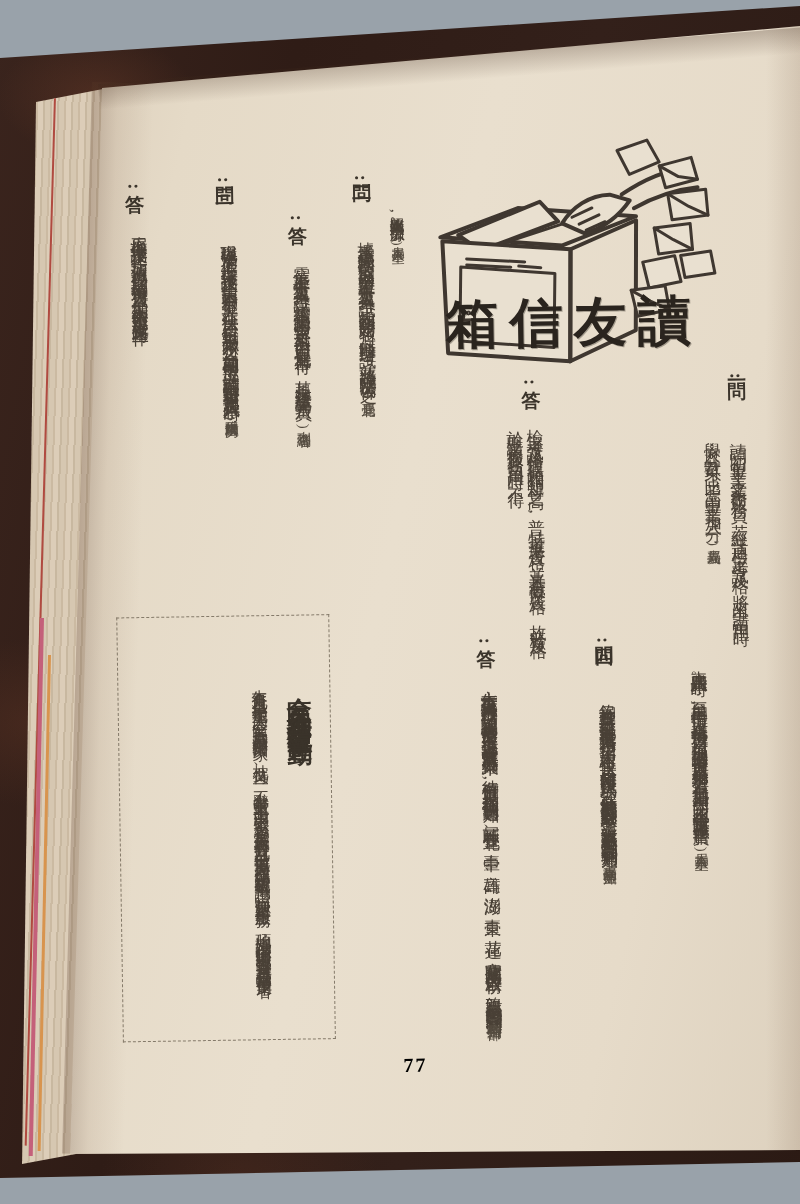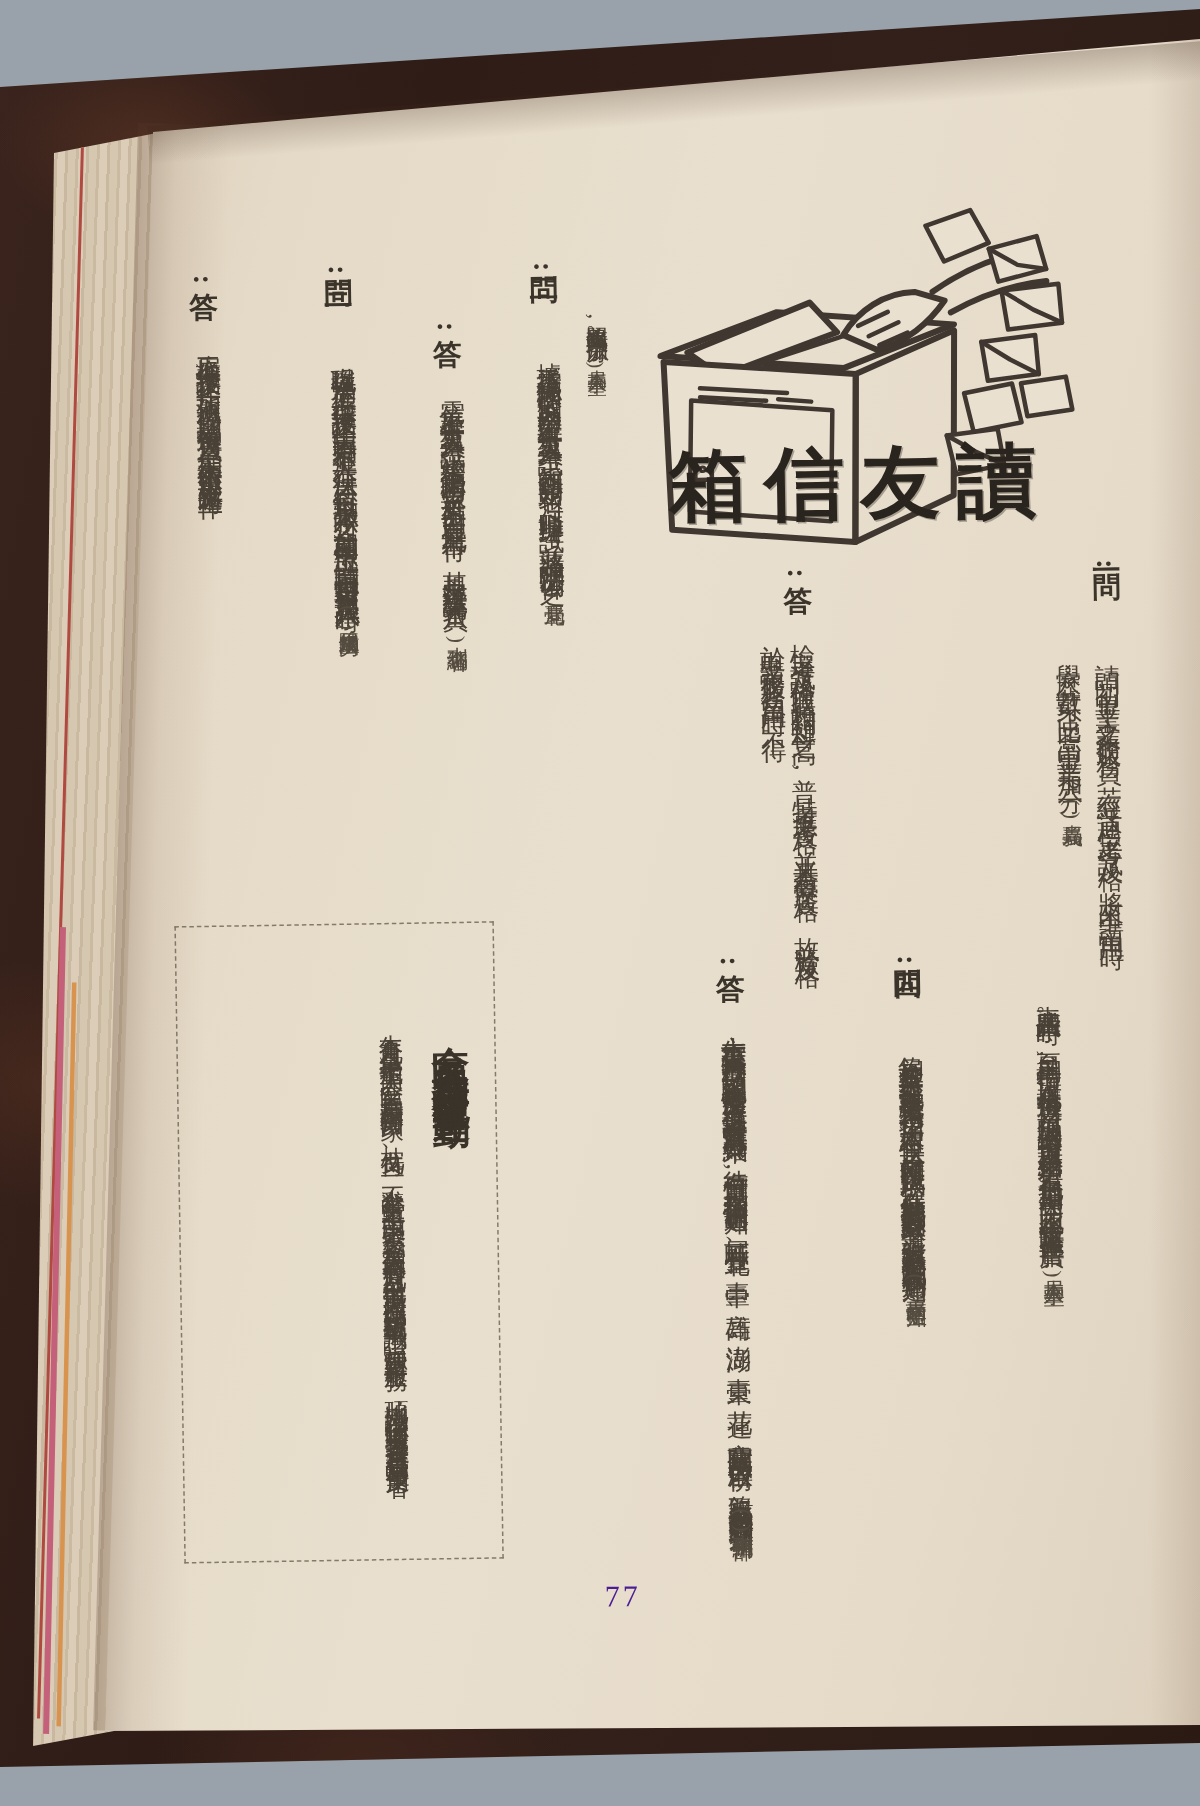--- a/index.html
+++ b/index.html
@@ -56,21 +56,21 @@
   #news-headline{position:absolute;top:62px;right:14px;writing-mode:vertical-rl;height:354px;
             font-size:25px;font-weight:700;letter-spacing:4px;color:#3a332a;}
   #news-body{position:absolute;top:24px;right:60px;height:384px;writing-mode:vertical-rl;
             font-size:16px;line-height:19px;letter-spacing:2px;text-indent:36px;}
   
   #illustration{position:absolute;left:428px;top:140px;}
   #column-title{position:absolute;left:450px;top:290px;width:276px;
             font-size:53px;font-weight:900;letter-spacing:11px;color:#2a241e;
             white-space:nowrap;text-shadow:1px 1px 0 rgba(42,36,30,.35);}
   #page-number{position:absolute;left:396px;top:1054px;font-size:20px;letter-spacing:2px;
-            font-weight:400;color:#4c1d95;}
+            font-weight:700;color:#000000;}
 </style>
 </head>
 <body>
 
 <div id="canvas">
 
   <div id="cover"></div>
 
   <div id="edge-stack">
     <div class="edge-line" style="left:54px;top:96px;width:2px;height:1050px;background:#b04a40;transform:rotate(1.6deg);"></div>

